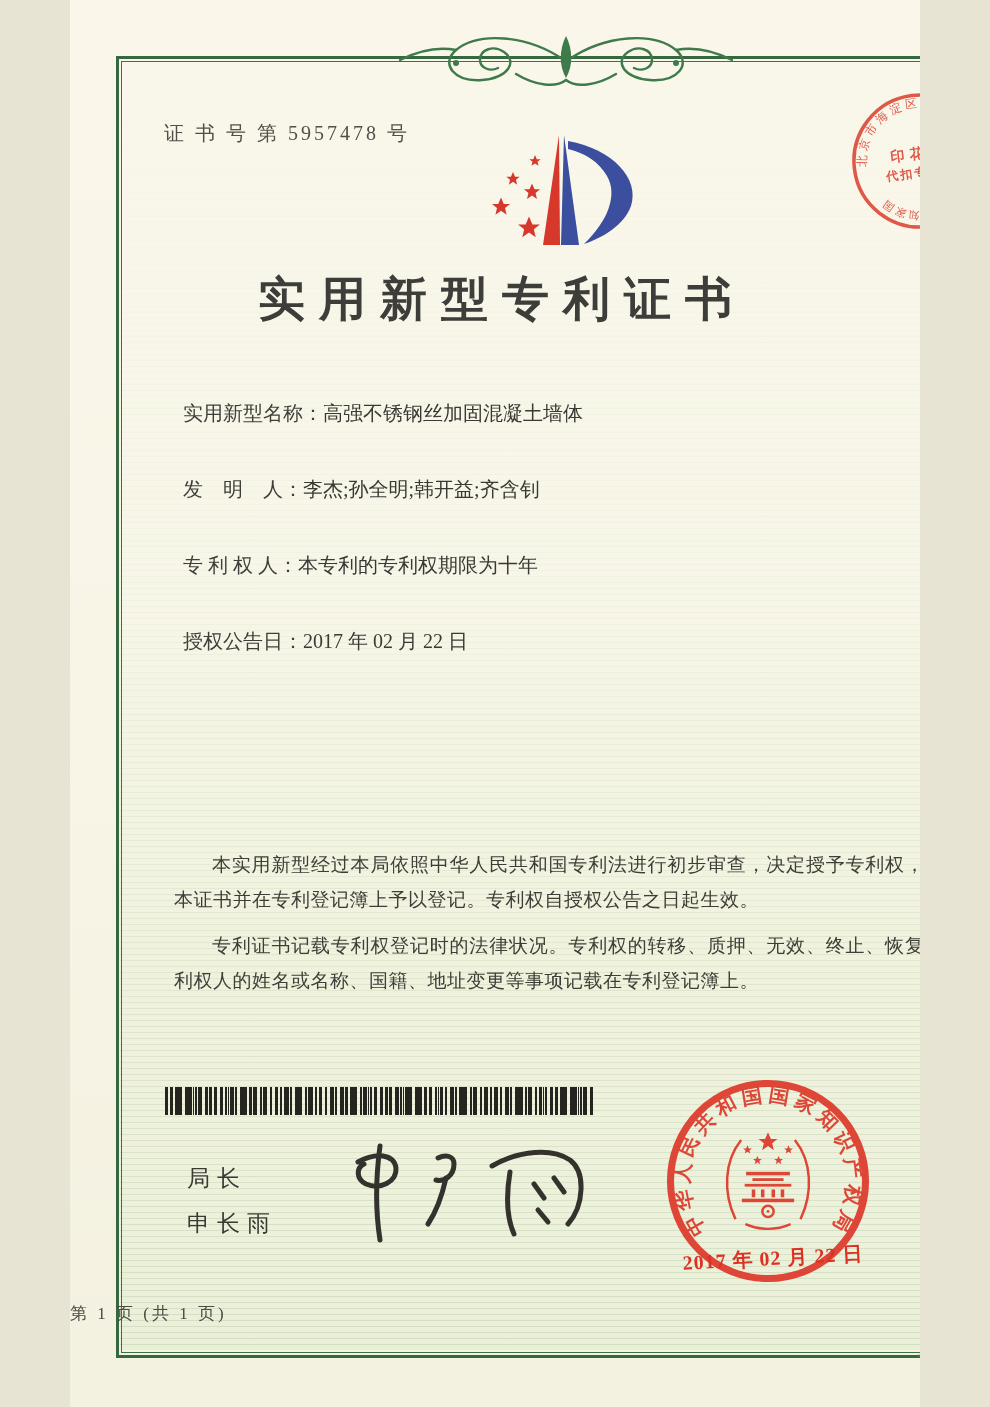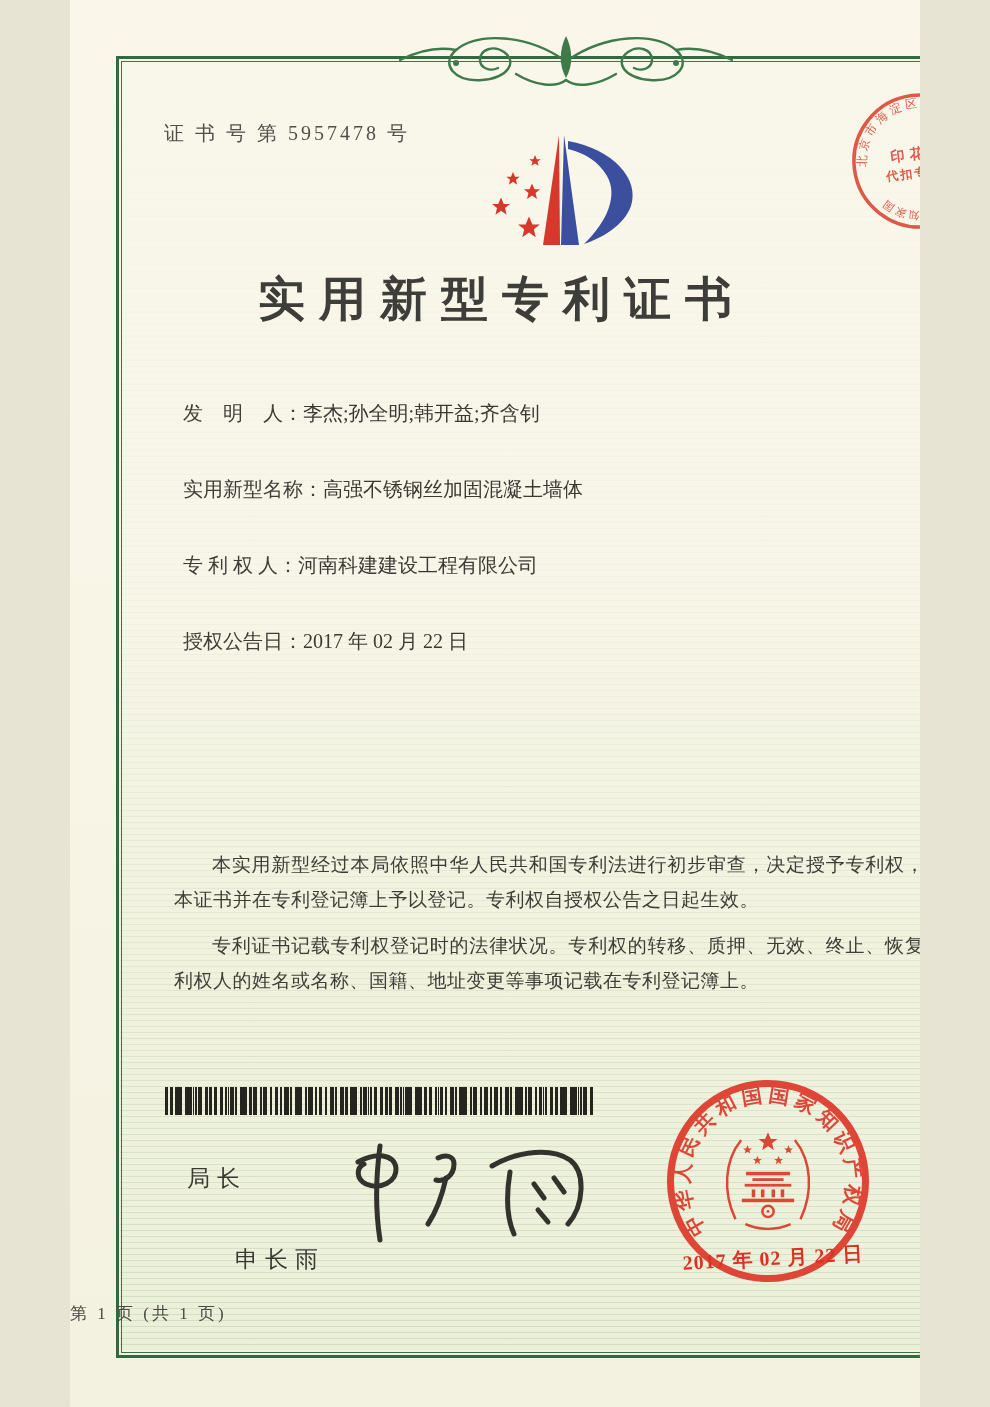--- a/index.html
+++ b/index.html
@@ -32,21 +32,21 @@
   .field-row .val{color:#3a3934;}
   .paras{left:92px; top:836px; width:814px; font-size:19px; line-height:34.5px;
     color:#3e3d37; text-align:justify;}
   .paras p{margin:12px; text-indent:2em; letter-spacing:0.5px;}
   .barcode{left:95px; top:1087px; width:428px; height:28px;
     background-image:
       repeating-linear-gradient(90deg,#26241f 0 2px,rgba(0,0,0,0) 2px 5px),
       repeating-linear-gradient(90deg,#26241f 0 3px,rgba(0,0,0,0) 3px 11px),
       repeating-linear-gradient(90deg,#26241f 0 1px,rgba(0,0,0,0) 1px 7px);}
   .sig-title{left:117px; top:1163px; font-size:23px; letter-spacing:7px; color:#3a3934;}
-  .sig-name{left:117px; top:1244px; font-size:23px; letter-spacing:7px; color:#3a3934;margin-left:48px;}
+  .sig-name{left:117px; top:1208px; font-size:23px; letter-spacing:7px; color:#3a3934;}
   .sig-svg{left:272px; top:1128px; z-index:4;}
   .seal{left:592px; top:1075px; z-index:4; opacity:0.93;}
   .seal-date{left:600px; top:1245px; width:206px; text-align:center; z-index:5;
     font-size:20px; font-weight:700; color:#dd3123; letter-spacing:1px;
     transform:rotate(-3deg); white-space:nowrap;}
   .tax-stamp{left:779px; top:90px; z-index:4; opacity:0.88; transform:rotate(-7deg);}
   .logo{left:418px; top:131px; z-index:3;}
   .footer{left:0; top:1302px; width:930px; text-align:left; font-size:17px;
     letter-spacing:3px; color:#4b4a44;}
   .ornament-top{left:326px; top:30px; z-index:3;}
@@ -121,27 +121,27 @@
     </text>
     <text x="100" y="96" text-anchor="middle" font-size="20" letter-spacing="7" fill="#dc4433" font-weight="bold" font-family="Liberation Serif, DejaVu Serif, serif">印花税</text>
     <text x="100" y="122" text-anchor="middle" font-size="17" letter-spacing="3" fill="#dc4433" font-weight="bold" font-family="Liberation Serif, DejaVu Serif, serif">代扣专用章</text>
     <text font-size="15" fill="#dc4433" letter-spacing="3" font-family="Liberation Serif, DejaVu Serif, serif">
       <textPath href="#ts-bot" startOffset="50%" text-anchor="middle">局权产识知家国</textPath>
     </text>
   </svg>
 
   <div class="abs fields">
     <div class="field-row">
+      <span class="lab">实用新型名称：</span><span class="val">高强不锈钢丝加固混凝土墙体</span>
+    </div>
+    <div class="field-row">
       <span class="lab">发　明　人：</span><span class="val">李杰;孙全明;韩开益;齐含钊</span>
     </div>
     <div class="field-row">
-      <span class="lab">实用新型名称：</span><span class="val">高强不锈钢丝加固混凝土墙体</span>
-    </div>
-    <div class="field-row">
-      <span class="lab">专 利 权 人：</span><span class="val">河南科建建设工程有限公司</span>
+      <span class="lab">专 利 权 人：</span><span class="val">本专利的专利权期限为十年</span>
     </div>
     <div class="field-row">
       <span class="lab">授权公告日：</span><span class="val">2017 年 02 月 22 日</span>
     </div>
   </div>
 
   <div class="abs paras">
     <p>本实用新型经过本局依照中华人民共和国专利法进行初步审查，决定授予专利权，颁发本证书并在专利登记簿上予以登记。专利权自授权公告之日起生效。</p>
     <p>专利证书记载专利权登记时的法律状况。专利权的转移、质押、无效、终止、恢复和专利权人的姓名或名称、国籍、地址变更等事项记载在专利登记簿上。</p>
   </div>

